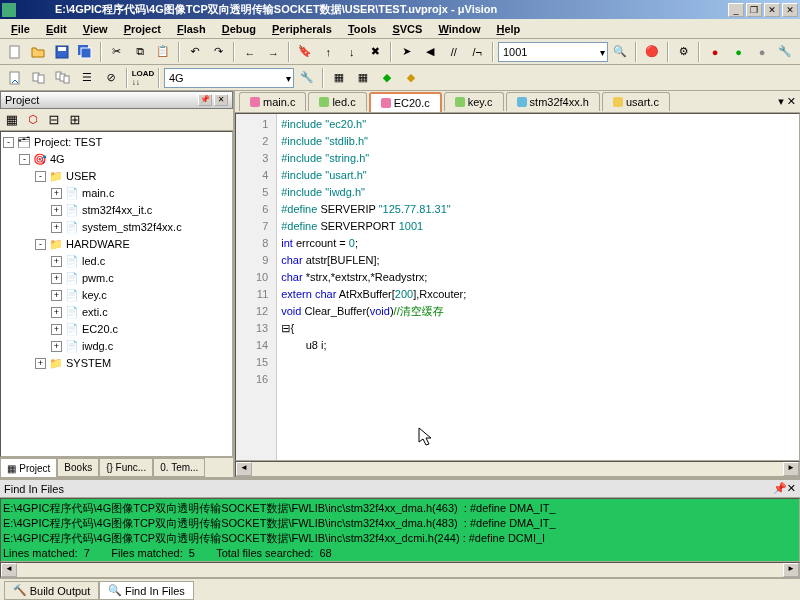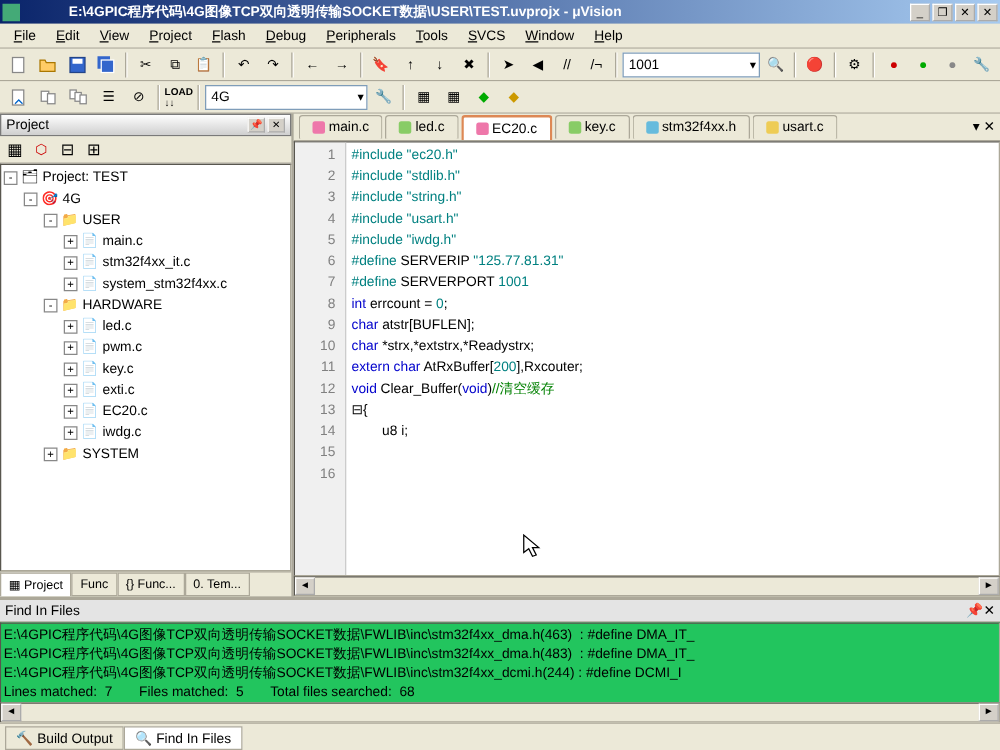--- a/index.html
+++ b/index.html
@@ -3,21 +3,21 @@
 <meta charset="utf-8">
 <style>
 * { box-sizing: border-box; margin: 0; padding: 0; font-family: "Microsoft Sans Serif", Tahoma, sans-serif; font-size: 11px; }
 body { background: #d4d0c8; width: 800px; height: 600px; overflow: hidden; position: relative; }
 .titlebar { background: linear-gradient(to right, #0a246a, #a6caf0); color: white; height: 19px; display: flex; align-items: center; padding: 0 2px; }
 .titlebar .icon { width: 14px; height: 14px; background: #4a7; margin-right: 4px; }
 .titlebar .title { flex: 1; font-weight: bold; white-space: nowrap; overflow: hidden; margin-left: 35px; }
 .titlebar .btns { display: flex; gap: 2px; }
 .titlebar .btn { width: 16px; height: 14px; background: #d4d0c8; border: 1px outset #fff; font-size: 9px; text-align: center; line-height: 12px; color: black; cursor: pointer; }
 .menubar { background: #ece9d8; height: 20px; display: flex; align-items: center; padding: 0 4px; gap: 2px; border-bottom: 1px solid #aca899; }
-.menubar .menu { padding: 4px 7px; cursor: pointer; }
+.menubar .menu { padding: 4px 7px; cursor: pointer; font-weight: bold; }
 .menubar .menu u { text-decoration: underline; }
 .toolbar { background: #ece9d8; height: 26px; display: flex; align-items: center; padding: 0 4px; gap: 2px; border-bottom: 1px solid #aca899; }
 .tbtn { width: 22px; height: 22px; border: 1px solid transparent; display: flex; align-items: center; justify-content: center; cursor: pointer; }
 .tbtn svg { width: 16px; height: 16px; }
 .tsep { width: 2px; height: 20px; border-left: 1px solid #aca899; border-right: 1px solid #fff; margin: 0 2px; }
 .tcombo { height: 20px; border: 1px solid #7f9db9; background: white; padding: 0 16px 0 4px; min-width: 60px; position: relative; line-height: 18px; }
 .tcombo::after { content: "▾"; position: absolute; right: 2px; top: 1px; font-size: 10px; color: #000; }
 .main { display: flex; height: 386px; }
 .panel-hdr { background: linear-gradient(to bottom, #fefefe, #cfcfcf); border: 1px solid #7a7a7a; height: 18px; display: flex; align-items: center; padding: 0 4px; font-size: 11px; }
 .panel-hdr .flex { flex: 1; }
@@ -286,21 +286,21 @@
         </div>
         <div class="tree-node">
           <span class="spacer" style="width:32px"></span>
           <span class="exp">+</span>
           <span class="ficon">📁</span>
           <span>SYSTEM</span>
         </div>
       </div>
     <div class="ptabs" id="ptabs">
         <div class="ptab active">▦ Project</div>
-        <div class="ptab">Func</div>
+        <div class="ptab">Books</div>
         <div class="ptab">{} Func...</div>
         <div class="ptab">0. Tem...</div>
       </div>
   </div>
 
   <div class="editor-area">
     <div class="etabs" id="etabs">
         <div class="etab">
           <span class="dot" style="background:#e7a"></span>
           <span>main.c</span>

